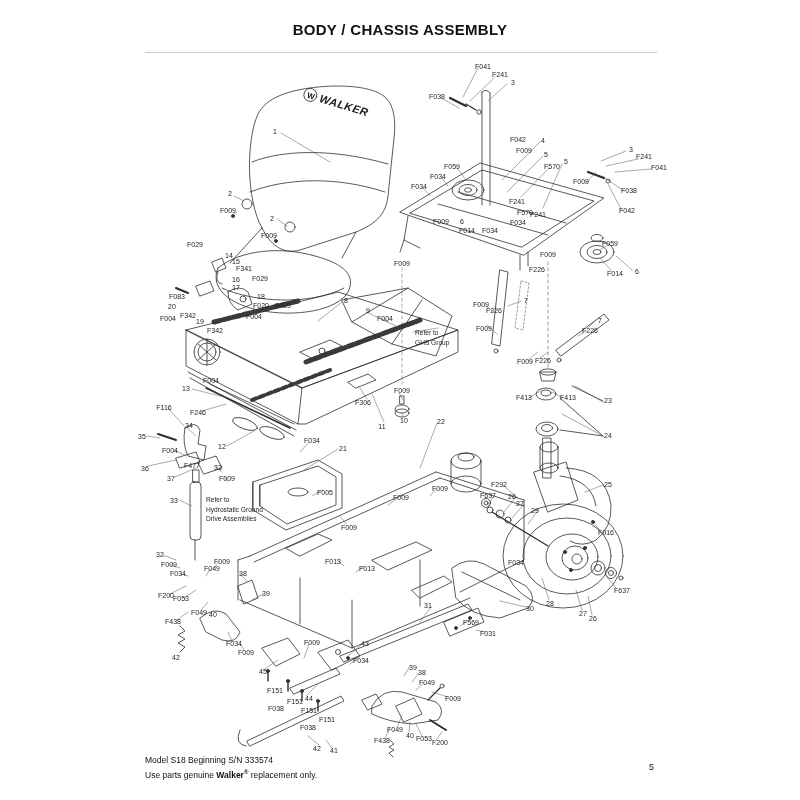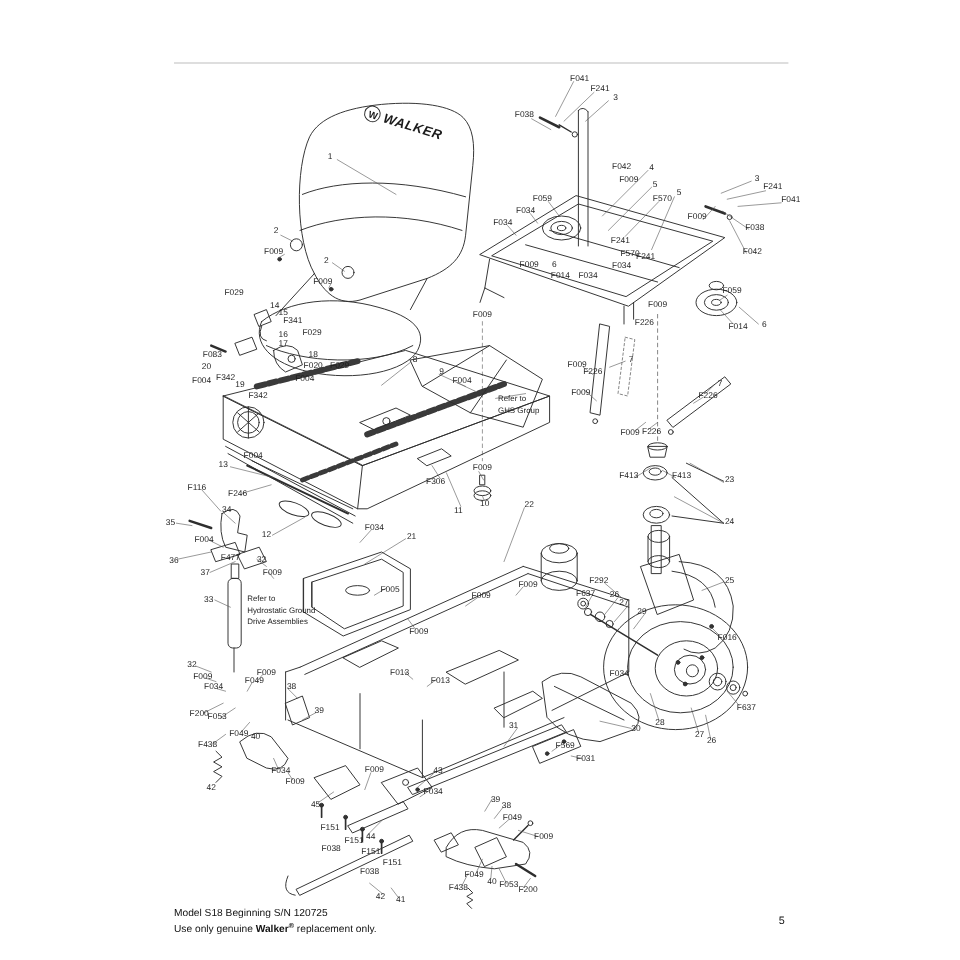--- a/index.html
+++ b/index.html
@@ -15,20 +15,21 @@
   .footer{position:absolute;left:145px;top:755px;font-size:8.5px;line-height:11.5px;color:#111;}
   .pageno{position:absolute;left:649px;top:762px;font-size:9px;color:#111;}
   .b{font-weight:bold;}
   sup{font-size:6px;}
 </style>
 </head>
 <body>
 
 <div id="page">
 
+  <div class="title">BODY / CHASSIS ASSEMBLY</div>
   <div class="rule"></div>
 
   <svg id="art" viewBox="0 0 800 800" fill="none" stroke="#2e2e2e" stroke-width="0.8" stroke-linejoin="round" stroke-linecap="round">
 
     <g>
       <path d="M262,228 C246,200 246,140 258,114 C266,98 288,90 318,87 C350,84 376,88 386,98 C394,106 396,120 394,138 L388,196 C386,214 376,224 356,232 L300,250 C282,255 270,244 262,228 Z"></path>
       <path d="M252,162 C282,150 332,148 388,164"></path>
       <path d="M250,192 C286,178 336,176 385,192"></path>
       <path d="M218,268 C240,250 280,246 315,256 C345,264 356,276 348,292 C338,310 296,318 258,310 C226,303 210,286 218,268 Z"></path>
       <path d="M222,288 C252,302 310,306 344,288"></path>
@@ -395,18 +396,18 @@
         <div>GHS Group</div>
       </div>
       <div class="note" style="left: 206px; top: 495px;">
         <div>Refer to</div>
         <div>Hydrostatic Ground</div>
         <div>Drive Assemblies</div>
       </div>
     </div>
 
   <div class="footer">
-    <div>Model S18 Beginning S/N 120725</div>
-    <div><span>Use only genuine </span><span class="b">Walker</span><sup class="b">®</sup><span> replacement only.</span></div>
+    <div>Model S18 Beginning S/N 333574</div>
+    <div><span>Use parts genuine </span><span class="b">Walker</span><sup class="b">®</sup><span> replacement only.</span></div>
   </div>
   <div class="pageno">5</div>
 
 </div>
 
 </body></html>

